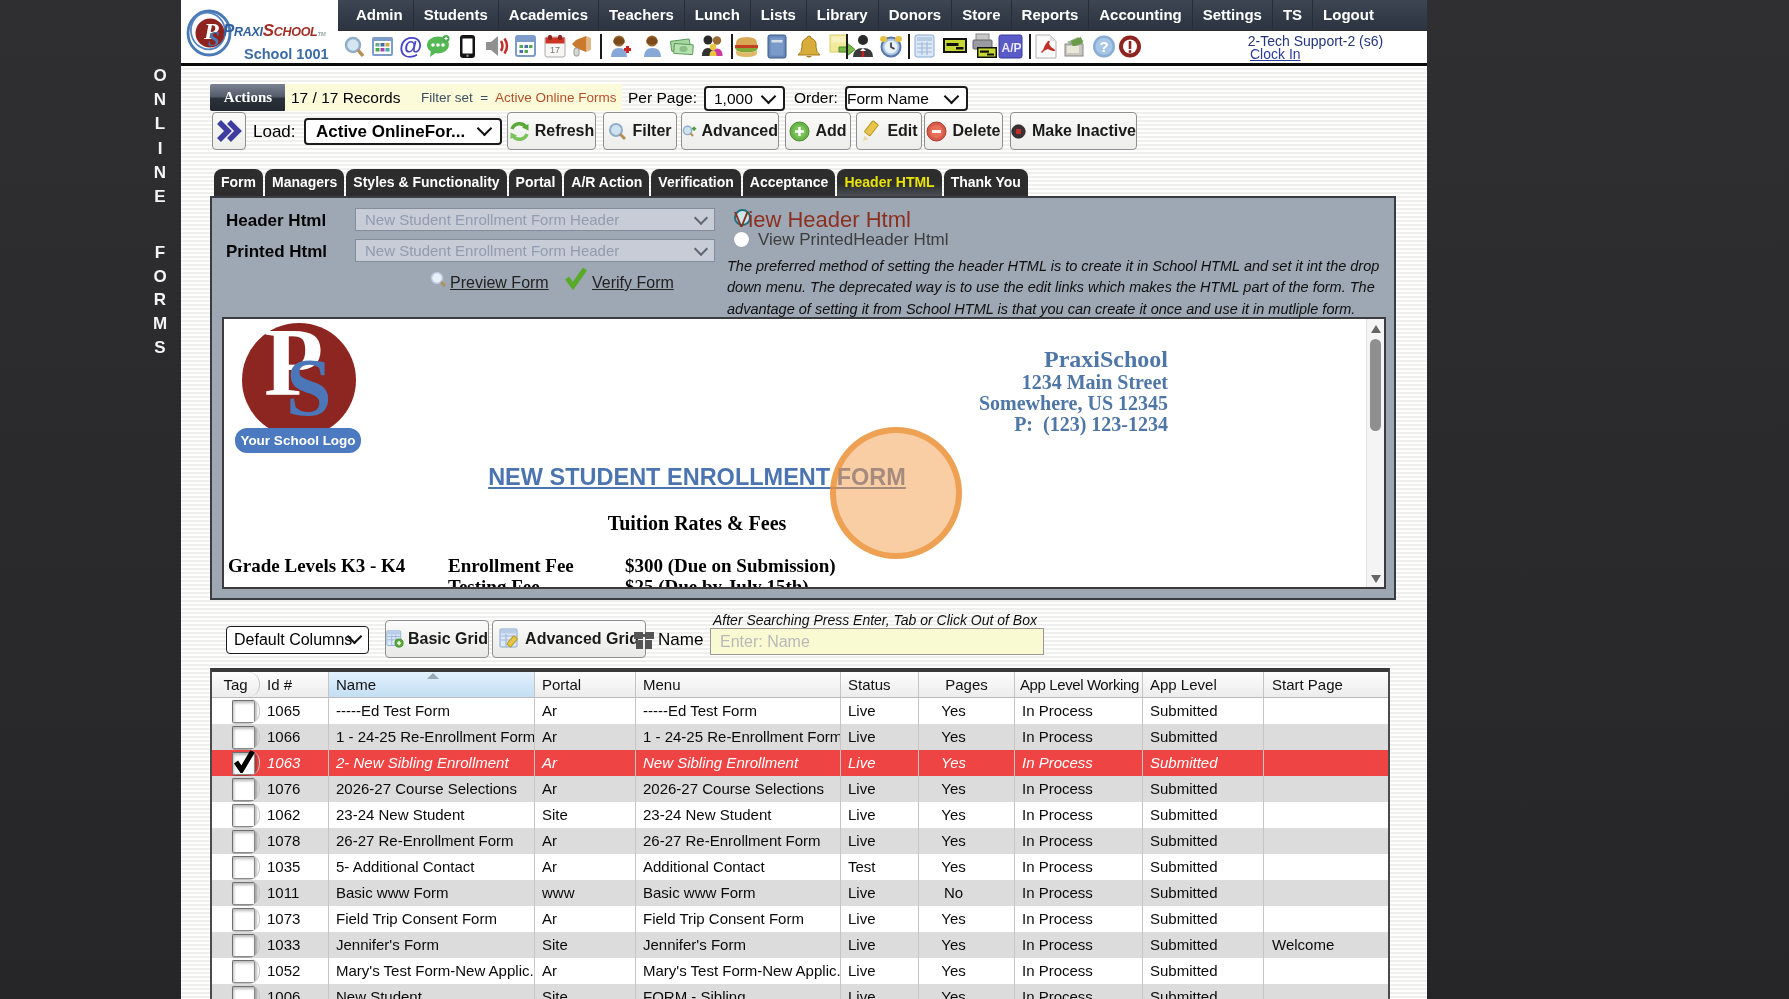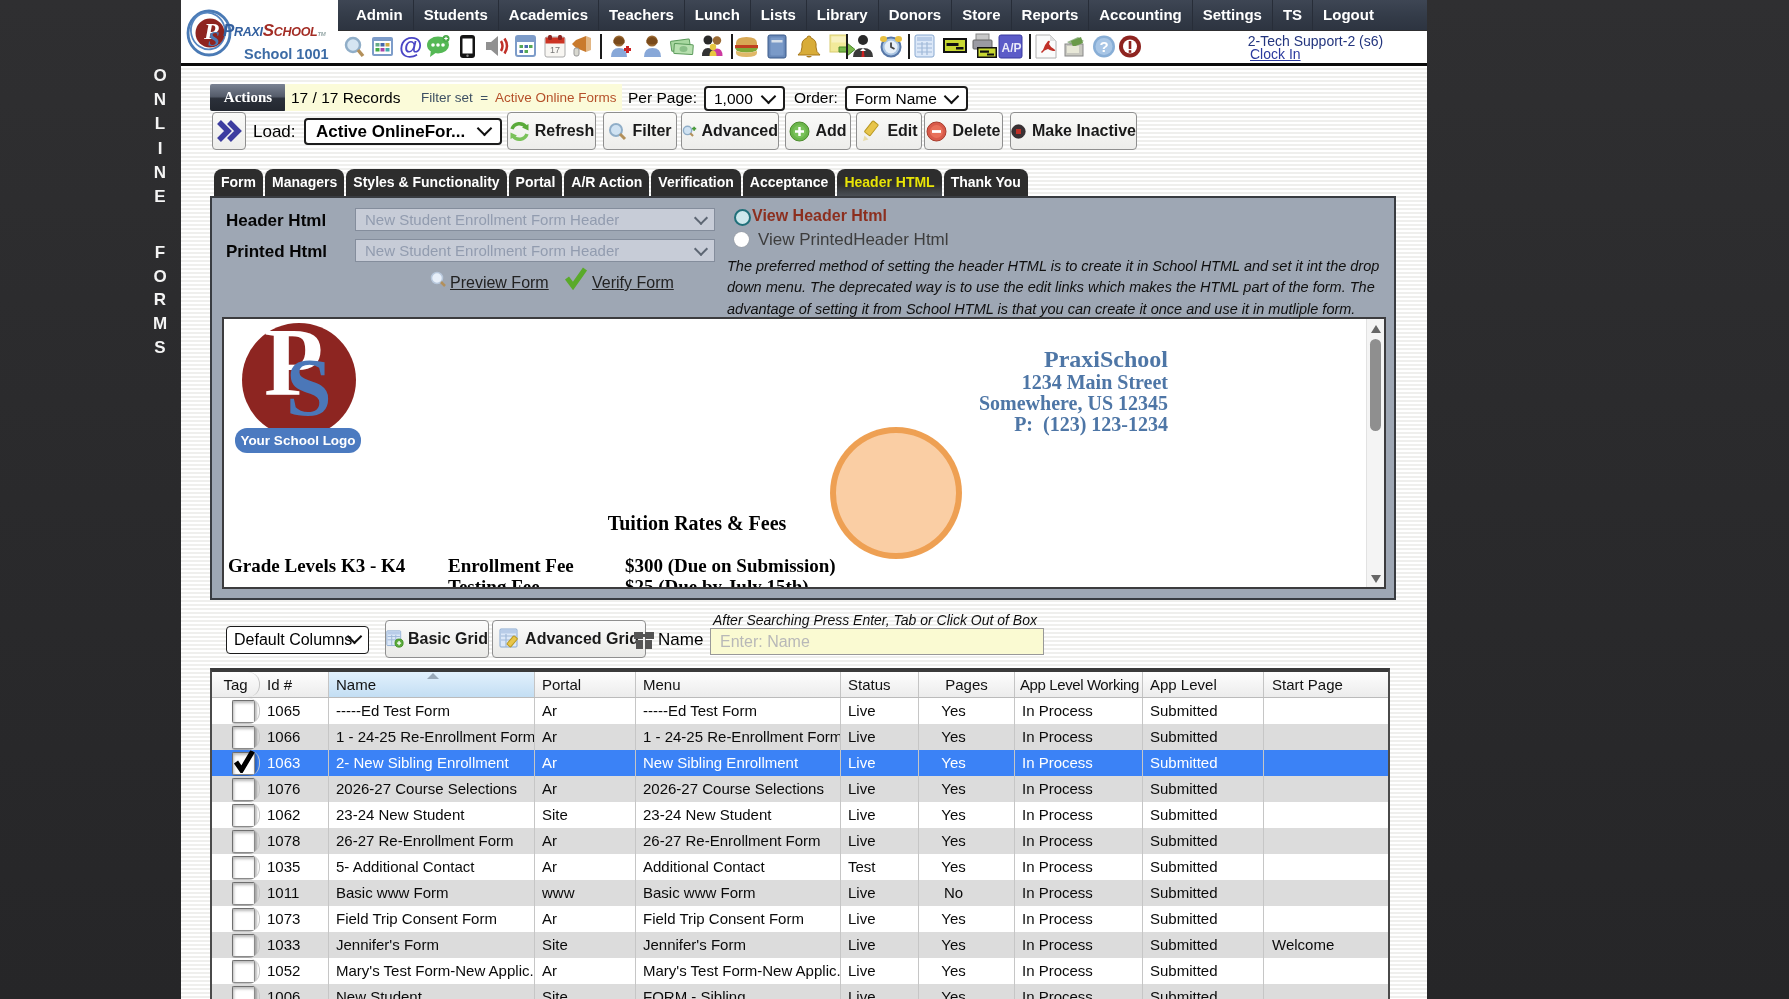--- a/index.html
+++ b/index.html
@@ -34,21 +34,21 @@
 
 #tablewrap{position:absolute;left:29px;top:602px;width:1176px;border:2px solid #4a4a4a;border-top:4px solid #3a3a3a;background:#fff;}
 .trow{display:flex;height:26px;font-size:15px;color:#0a0a0a;}
 .trow>div{padding-left:7px;line-height:26px;border-right:1px solid #c6c6c6;box-sizing:border-box;overflow:hidden;white-space:nowrap;}
 .thead{display:flex;height:25px;background:linear-gradient(180deg,#fdfdfd,#ececec);font-size:15px;color:#111;border-bottom:1px solid #bbb;}
 .thead>div{padding-left:7px;line-height:25px;border-right:1px solid #c4c4c4;box-sizing:border-box;position:relative;}
 .c0{width:48px;border-radius:12px;}.c1{width:69px;}.c2{width:206px;}.c3{width:101px;}.c4{width:205px;}.c5{width:78px;}.c6{width:96px;text-align:center;padding-left:0 !important;}
 .trow .c6{padding-right:26px;}.c7{width:128px;}.c8{width:121px;}.c9{width:124px;border-right:none !important;padding-left:8px !important;}
 .rw{background:#fff;}
 .rg{background:#dcdcdc;}
-.rs{background:#3b82f6;color:#fff !important;}
+.rs{background:#ef4444;color:#fff !important;font-style:italic;}
 .cb{width:21px;height:21px;background:#fff;border:1px solid #8a8a8a;border-top-color:#6f6f6f;border-left-color:#6f6f6f;border-radius:2px;margin:2px 0 0 13px;box-shadow:inset 1px 2px 3px rgba(0,0,0,.28), 1.5px 1.5px 2px rgba(0,0,0,.25);}
 </style>
 </head>
 <body>
 <div id="sidelbl">O<br>N<br>L<br>I<br>N<br>E</div>
 <div id="sidelbl2">F<br>O<br>R<br>M<br>S</div>
 <div id="app">
   <div id="logobox">
     <svg width="157" height="63" viewBox="0 0 157 63">
       <g fill="none">
@@ -255,21 +255,21 @@
     <div id="yellowbar"></div>
     <div class="abs" style="left:110px;top:18px;font-size:15.5px;line-height:27px;color:#000;">17 / 17 Records</div>
     <div class="abs" style="left:240px;top:18px;font-size:13.5px;line-height:27px;"><span style="color:#3d4f63;">Filter set &nbsp;=&nbsp; </span><span style="color:#b5502a;">Active Online Forms</span></div>
     <div class="abs" style="left:447px;top:18px;font-size:15.5px;line-height:27px;color:#000;">Per Page:</div>
     <div class="selbox" style="left:523px;top:20px;width:77px;height:21px;">
         <span style="font-size:15.5px;padding-left:8px;">1,000</span>
         <span class="chev" style="position:absolute;right:9px;top:8px;"></span>
       </div>
     <div class="abs" style="left:613px;top:18px;font-size:15.5px;line-height:27px;color:#000;">Order:</div>
     <div class="selbox" style="left:664px;top:20px;width:119px;height:21px;">
-        <span style="font-size:15.5px;padding-left:8px;">Form Name</span>
+        <span style="font-size:15.5px;">Form Name</span>
         <span class="chev" style="position:absolute;right:9px;top:8px;"></span>
       </div>
 
     <div class="gbtn" style="left:31px;top:46px;width:34px;">
       <svg width="26" height="22" viewBox="0 0 26 22">
           <path d="M3 2 L12 11 L3 20" stroke="#3d3da0" stroke-width="5.5" fill="none"></path>
           <path d="M13 2 L22 11 L13 20" stroke="#3d3da0" stroke-width="5.5" fill="none"></path>
         </svg>
     </div>
     <div class="abs" style="left:72px;top:46px;height:39px;line-height:39px;font-size:17px;color:#000;">Load:</div>
@@ -338,35 +338,36 @@
       <svg class="abs" style="left:218px;top:73px;" width="18" height="18" viewBox="0 0 18 18">
           <circle cx="7" cy="7" r="5.5" fill="#e8f0fa" stroke="#b8c8dc" stroke-width="1.5"></circle>
           <line x1="11" y1="11" x2="15" y2="15" stroke="#b3905a" stroke-width="2.5"></line>
         </svg>
       <div class="abs" style="left:238px;top:76px;font-size:16px;color:#222;text-decoration:underline;">Preview Form</div>
       <svg class="abs" style="left:352px;top:68px;" width="24" height="24" viewBox="0 0 24 24">
           <path d="M3 12 L9 20 L21 3" stroke="#5aaa2a" stroke-width="5" fill="none"></path>
         </svg>
       <div class="abs" style="left:380px;top:76px;font-size:16px;color:#222;text-decoration:underline;">Verify Form</div>
       <div class="radio" style="left:522px;top:11px;border:2.5px solid #20707a;background:#cde8ec;"></div>
-      <div class="abs" style="left:540px;top:9px;font-size:16px;font-weight:bold;color:#8c2f1f;">View Header Html</div>
+      <div class="abs" style="left:522px;top:9px;font-size:22px;font-weight:normal;color:#8c2f1f;">View Header Html</div>
       <div class="radio" style="left:522px;top:34px;width:15px;height:15px;box-shadow:0 0 1px #888;"></div>
       <div class="abs" style="left:546px;top:32px;font-size:17px;color:#3d3d3d;">View PrintedHeader Html</div>
       <div class="abs" style="left:515px;top:58px;width:690px;font-size:14.5px;font-style:italic;color:#0f0f0f;line-height:21.4px;">The preferred method of setting the header HTML is to create it in School HTML and set it int the drop<br>down menu. The deprecated way is to use the edit links which makes the HTML part of the form. The<br>advantage of setting it from School HTML is that you can create it once and use it in mutliple form.</div>
       <div id="preview">
         <div class="abs" style="left:18px;top:4px;width:114px;height:114px;border-radius:50%;background:#8d2521;"></div>
         <div class="abs" style="left:40px;top:-12px;font-family:'Liberation Serif',serif;font-weight:bold;font-size:97px;color:#fff;">P</div>
         <div class="abs" style="left:62px;top:22px;font-family:'Liberation Serif',serif;font-weight:bold;font-size:82px;color:#4b77b8;">S</div>
         <div class="abs" style="left:11px;top:109px;width:126px;height:25px;background:#4b7ac0;border-radius:12px;color:#fff;font-weight:bold;font-size:13.5px;text-align:center;line-height:25px;">Your School Logo</div>
         <div class="abs" style="right:216px;top:28px;text-align:right;font-family:'Liberation Serif',serif;font-weight:bold;color:#4e76a6;">
           <div style="font-size:24px;line-height:25px;">PraxiSchool</div>
           <div style="font-size:20px;line-height:21px;">1234 Main Street</div>
           <div style="font-size:20px;line-height:21px;">Somewhere, US 12345</div>
           <div style="font-size:20px;line-height:21px;">P:&nbsp; (123) 123-1234</div>
         </div>
+        <div class="abs" style="left:473px;top:145px;transform:translateX(-50%);font-size:23.5px;font-weight:bold;color:#4c74b0;text-decoration:underline;white-space:nowrap;">NEW STUDENT ENROLLMENT FORM</div>
         <div class="abs" style="left:473px;top:193px;transform:translateX(-50%);font-family:'Liberation Serif',serif;font-size:20px;font-weight:bold;color:#000;white-space:nowrap;">Tuition Rates &amp; Fees</div>
         <div class="abs" style="left:4px;top:236px;font-family:'Liberation Serif',serif;font-size:19px;font-weight:bold;color:#000;">Grade Levels K3 - K4</div>
         <div class="abs" style="left:224px;top:236px;font-family:'Liberation Serif',serif;font-size:19px;font-weight:bold;color:#000;">Enrollment Fee</div>
         <div class="abs" style="left:401px;top:236px;font-family:'Liberation Serif',serif;font-size:19px;font-weight:bold;color:#000;">$300 (Due on Submission)</div>
         <div class="abs" style="left:224px;top:257px;font-family:'Liberation Serif',serif;font-size:19px;font-weight:bold;color:#000;">Testing Fee</div>
         <div class="abs" style="left:401px;top:257px;font-family:'Liberation Serif',serif;font-size:19px;font-weight:bold;color:#000;">$25 (Due by July 15th)</div>
         <div class="abs" style="left:606px;top:108px;width:132px;height:132px;border-radius:50%;background:rgba(246,162,80,0.52);border:6px solid rgba(233,138,45,0.68);box-sizing:border-box;"></div>
         <div class="abs" style="right:0;top:0;width:17px;height:270px;background:#f4f4f4;border-left:1px solid #e2e2e2;">
           <div style="position:absolute;top:6px;left:3.5px;width:0;height:0;border-left:5px solid transparent;border-right:5px solid transparent;border-bottom:8px solid #666;"></div>
           <div style="position:absolute;top:20px;left:2.5px;width:11px;height:92px;background:#8f8f8f;border-radius:6px;"></div>

